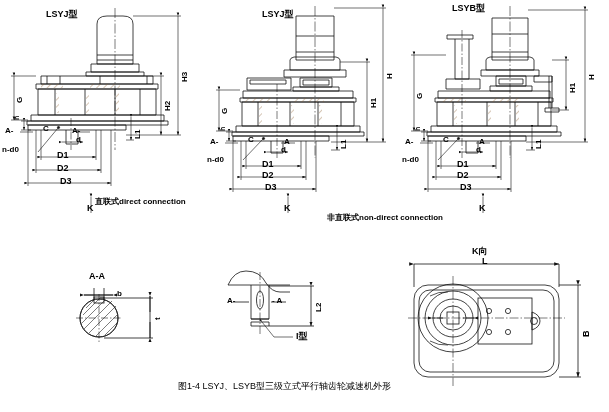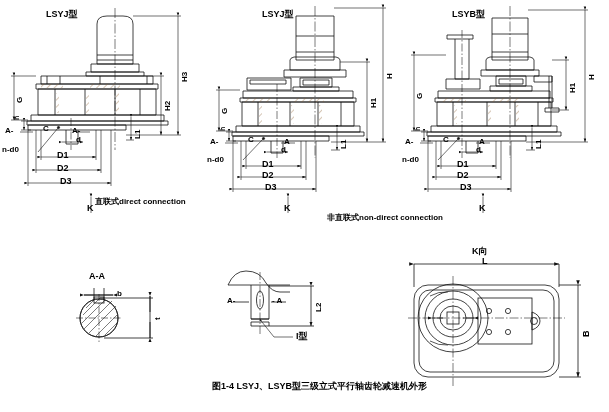--- a/index.html
+++ b/index.html
@@ -21,21 +21,21 @@
     font-weight:bold;
     color:#000000;
     white-space:nowrap;
     line-height:1;
     letter-spacing:0px;
   }
   .s7{font-size:7px;}
   .s8{font-size:8px;}
   .s9{font-size:9px;}
   .rot{transform:rotate(-90deg);transform-origin:left top;}
-  .title-main{font-size:9px;font-weight:bold;margin-left:34px;}
+  .title-main{font-size:9px;font-weight:normal;}
 </style>
 </head>
 <body>
 
 <div id="page">
 
   <svg width="609" height="412" viewBox="0 0 609 412">
     <defs>
       <pattern id="hatch" width="5" height="5" patternTransform="rotate(45)" patternUnits="userSpaceOnUse">
         <line x1="0" y1="0" x2="0" y2="5" stroke="#8a5a2b" stroke-width="0.7"></line>
@@ -395,21 +395,21 @@
   <span class="lbl s8" style="left:248px;top:136px;">C</span>
   <span class="lbl s8 rot" style="left:340px;top:149px;">L1</span>
   <span class="lbl s8" style="left:281px;top:146px;">d</span>
   <span class="lbl s8" style="left:207px;top:156px;">n-d0</span>
   <span class="lbl s9" style="left:262px;top:160px;">D1</span>
   <span class="lbl s9" style="left:262px;top:171px;">D2</span>
   <span class="lbl s9" style="left:265px;top:183px;">D3</span>
   <span class="lbl s9" style="left:284px;top:204px;">K</span>
   <span class="lbl s8" style="left:327px;top:214px;">非直联式non-direct connection</span>
 
-  <span class="lbl s9" style="left:452px;top:10px;">LSYB型</span>
+  <span class="lbl s9" style="left:452px;top:4px;">LSYB型</span>
   <span class="lbl s8 rot" style="left:588px;top:80px;">H</span>
   <span class="lbl s8 rot" style="left:569px;top:93px;">H1</span>
   <span class="lbl s8 rot" style="left:416px;top:99px;">G</span>
   <span class="lbl s7 rot" style="left:414px;top:131px;">h</span>
   <span class="lbl s8" style="left:405px;top:138px;">A-</span>
   <span class="lbl s8" style="left:479px;top:138px;">A</span>
   <span class="lbl s8" style="left:443px;top:136px;">C</span>
   <span class="lbl s8 rot" style="left:535px;top:149px;">L1</span>
   <span class="lbl s8" style="left:476px;top:146px;">d</span>
   <span class="lbl s8" style="left:402px;top:156px;">n-d0</span>

